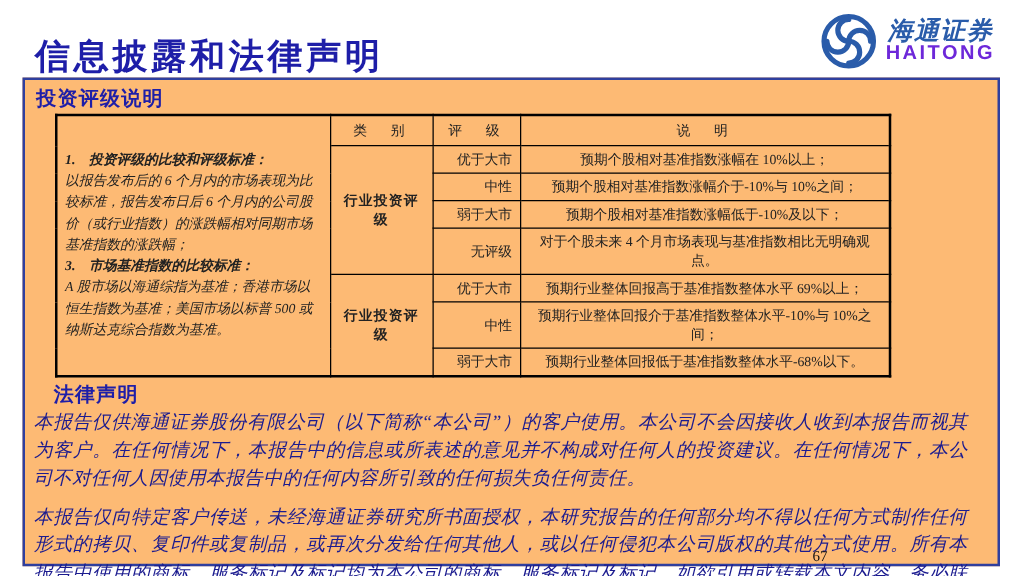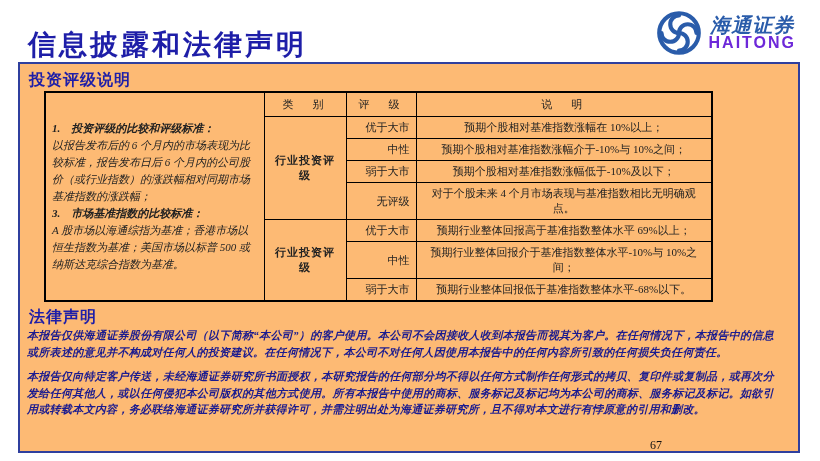--- a/index.html
+++ b/index.html
@@ -61,26 +61,25 @@
   td.notes-cell {
     vertical-align: top; padding: 10px 6px 4px 8px;
     font-style: italic; line-height: 1.55; font-size: 11px;
   }
   .note-heading { font-weight: bold; }
   td.cat-cell { text-align: center; font-weight: bold; letter-spacing: 1px; }
   td.rating-cell { text-align: right; padding-left: 8px; white-space: nowrap; }
   td.desc-cell { text-align: center; padding-left: 10px; }
   
   .legal { margin-top: 5px; }
-  .legal-title { margin-left: 2px; margin-bottom: 1px; }
+  .legal-title { margin-left: 16px; margin-bottom: 1px; }
   .legal p {
-    font-size: 11px; font-style: italic; color: #1b1b8f;
+    font-size: 15px; font-style: italic; color: #1b1b8f;
     line-height: 1.5; text-align: justify; margin-bottom: 8px;
     letter-spacing: 0.3px;
-    font-weight: bold;
   }
   .legal p:last-child { margin-bottom: 0; }
   .page-number {
     position: absolute; left: 650px; top: 438px;
     font-size: 12px; color: #111; font-family: "Liberation Serif", serif;
   }
 </style>
 </head>
 <body>
 

